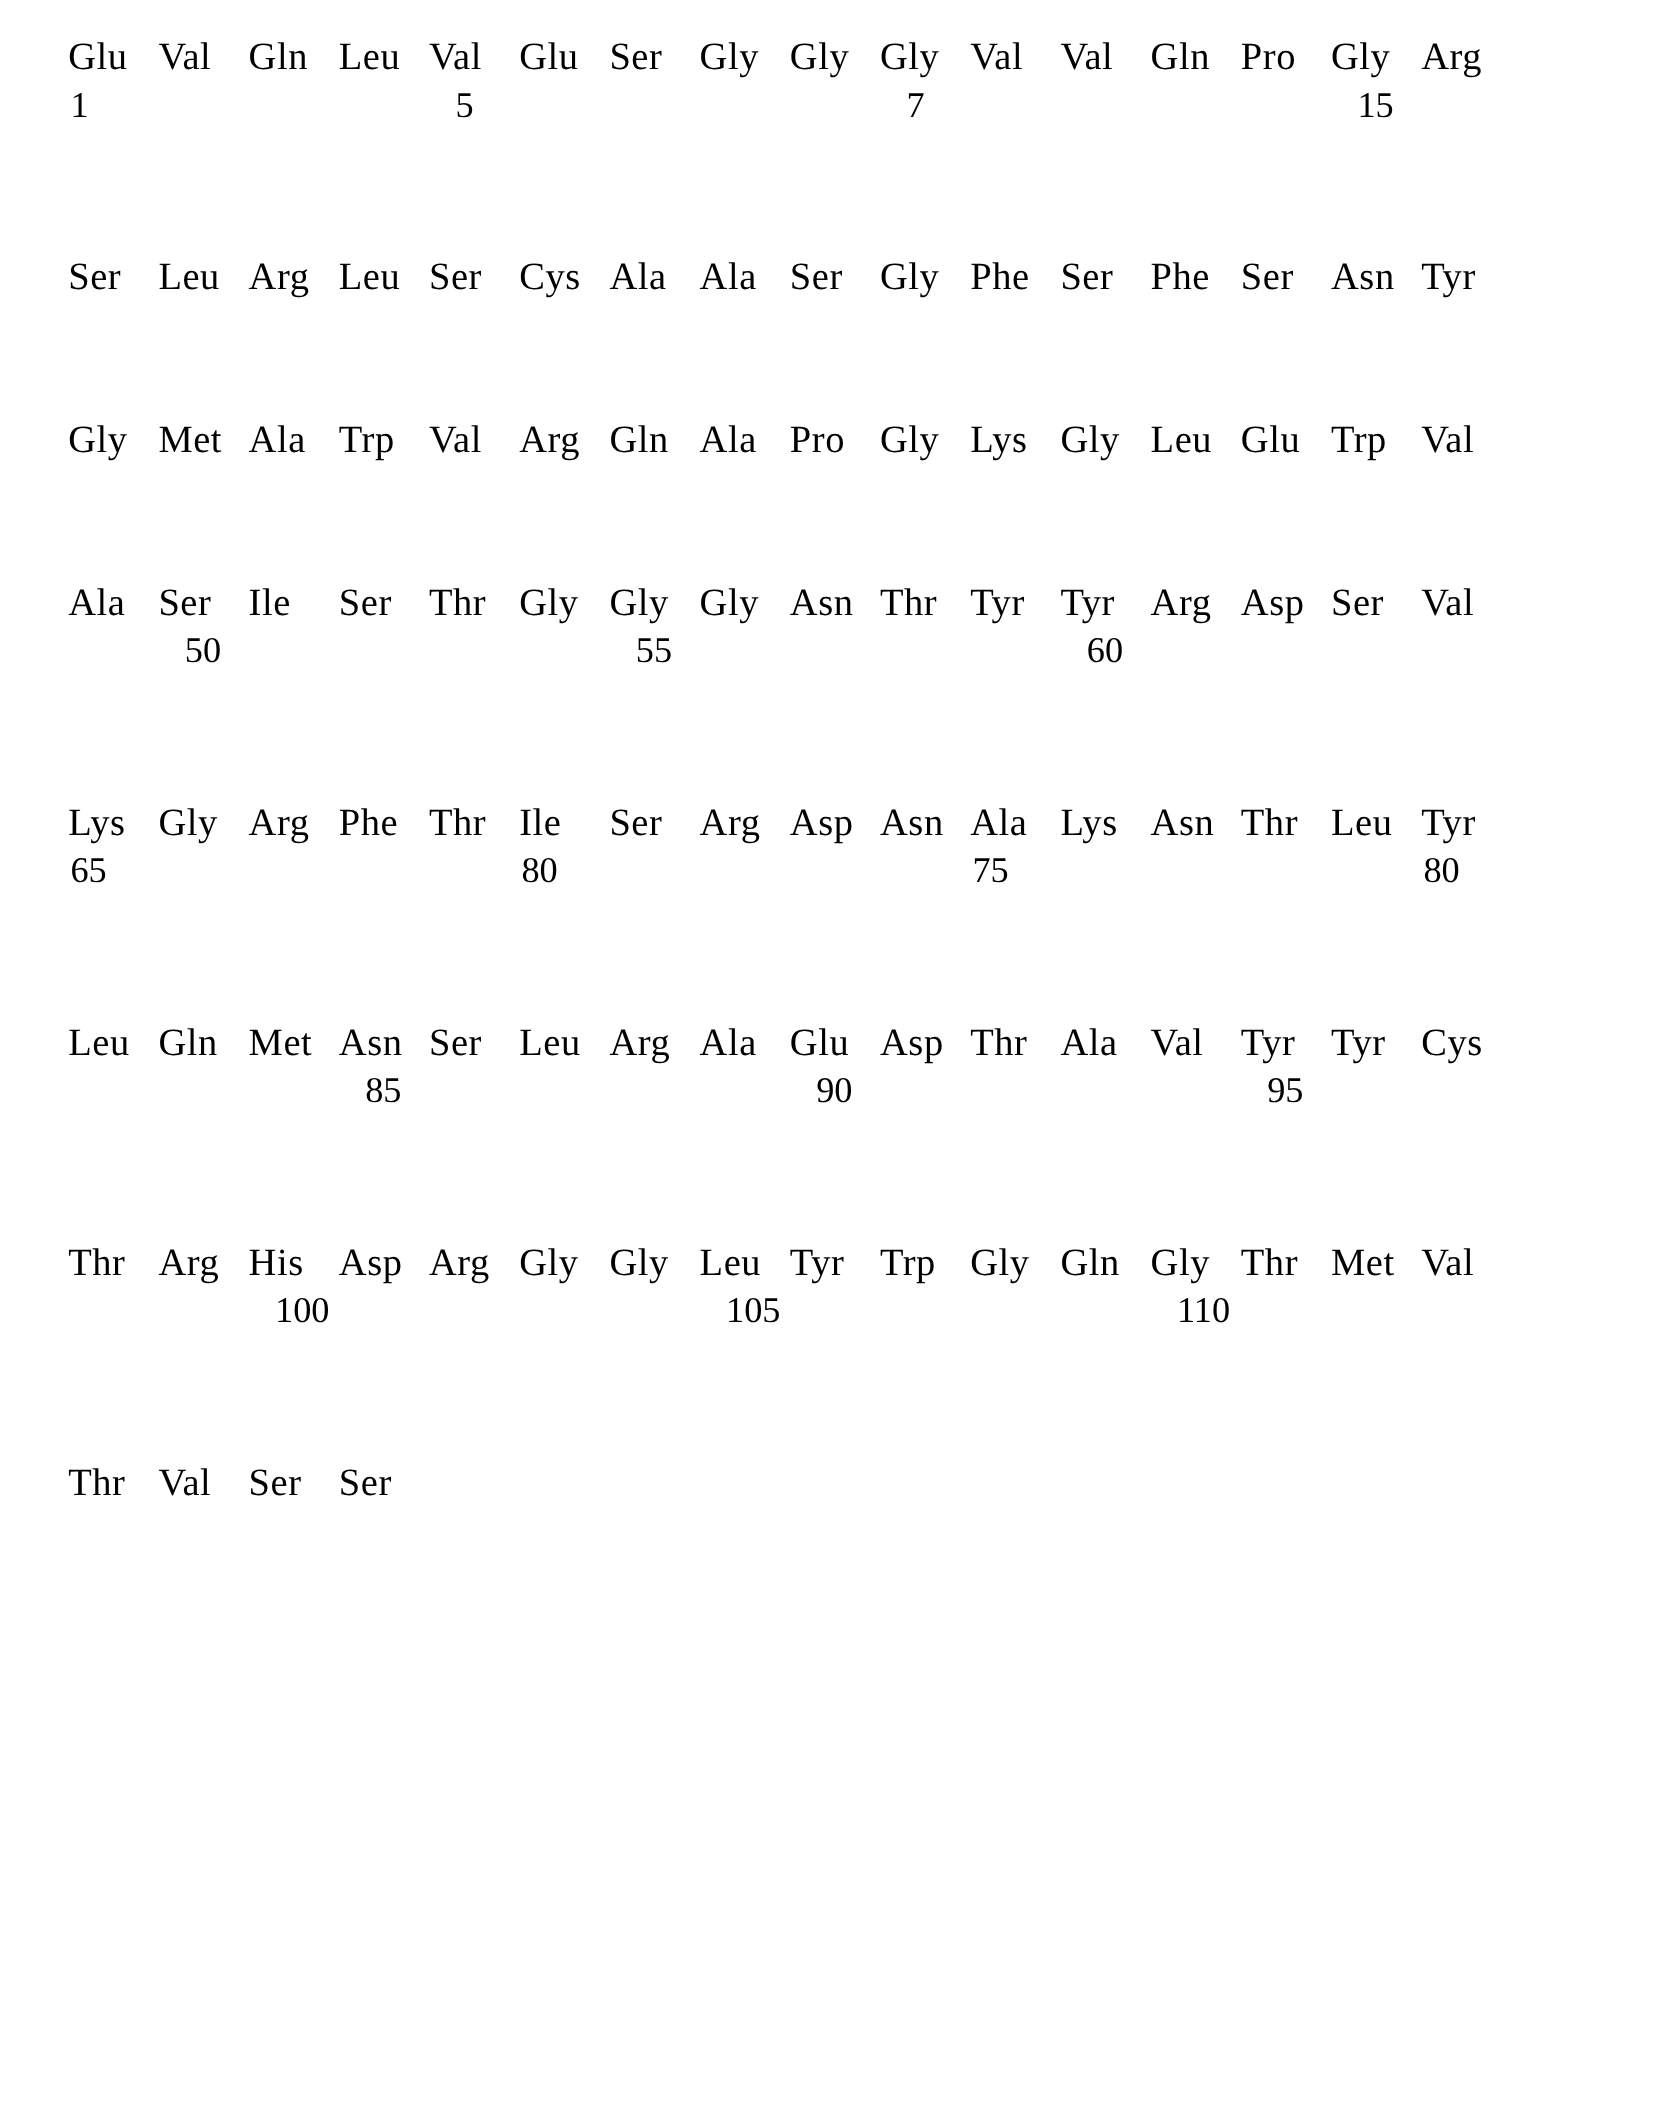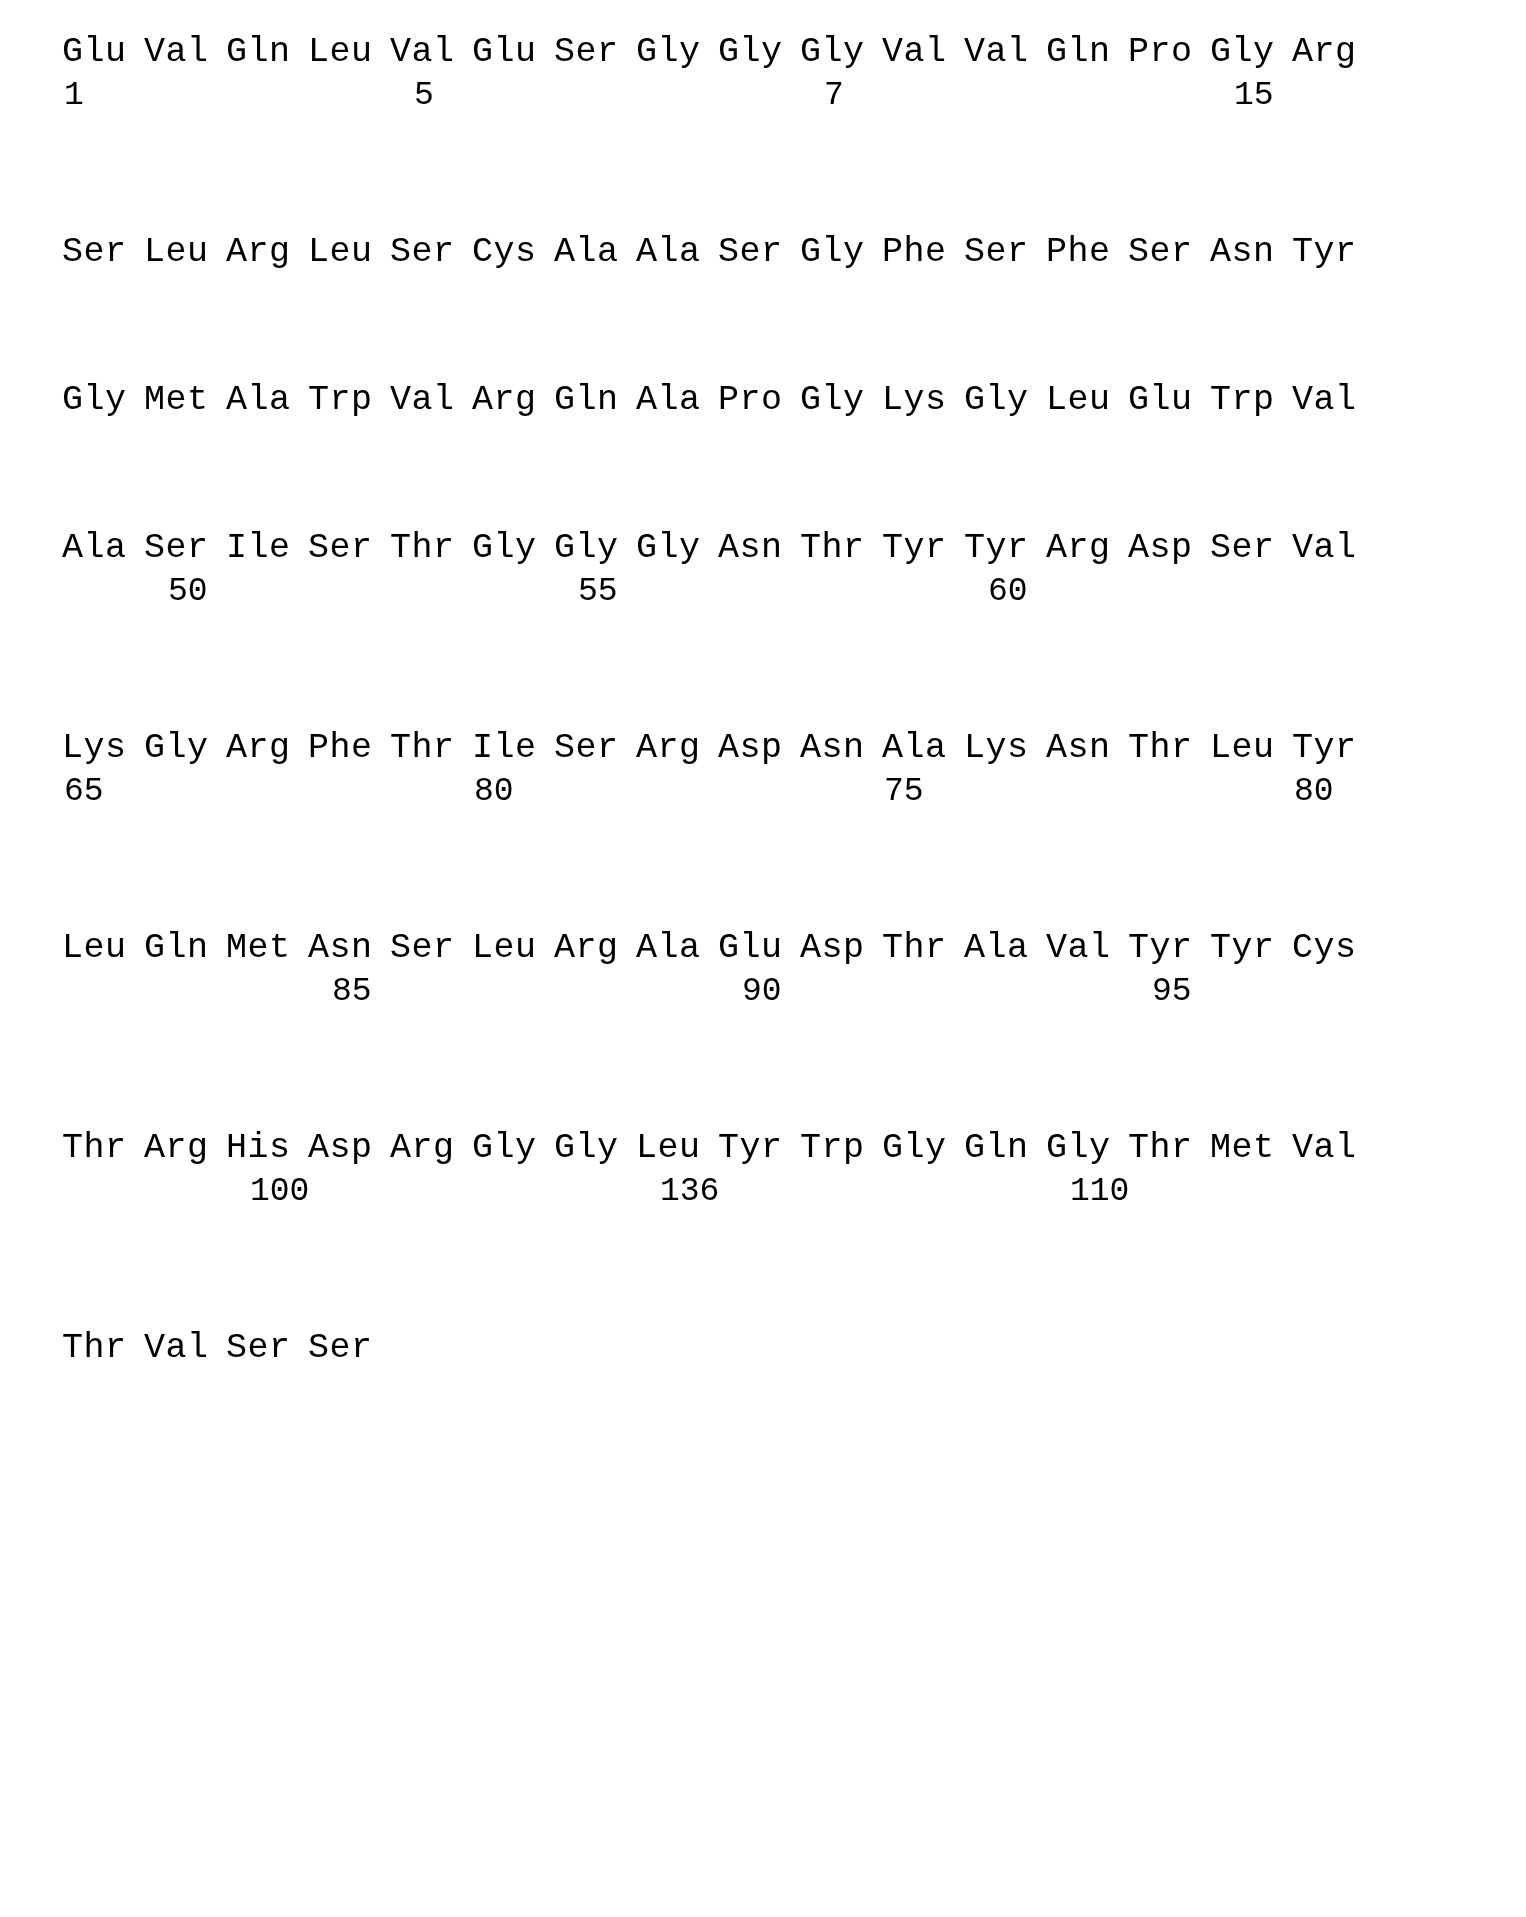--- a/index.html
+++ b/index.html
@@ -13,21 +13,20 @@
     font-family: "Liberation Serif", serif;
     color: #000000;
     overflow: hidden;
   }
   .page {
     position: relative;
     width: 1526px;
     height: 1917px;
     box-sizing: border-box;
     padding: 22px 60px 0 62px;
-    font-family: Liberation Mono, monospace;
   }
   .seq-block {
     margin-bottom: 0;
   }
   .res-row {
     display: flex;
     flex-direction: row;
     align-items: flex-end;
     height: 52px;
   }
@@ -281,21 +280,21 @@
           <div class="cell res">Val</div>
         </div>
         <div class="num-row">
           <div class="cell num"></div>
           <div class="cell num"></div>
           <div class="cell num pos-mid">100</div>
           <div class="cell num"></div>
           <div class="cell num"></div>
           <div class="cell num"></div>
           <div class="cell num"></div>
-          <div class="cell num pos-mid">136</div>
+          <div class="cell num pos-mid">105</div>
           <div class="cell num"></div>
           <div class="cell num"></div>
           <div class="cell num"></div>
           <div class="cell num"></div>
           <div class="cell num pos-mid">110</div>
           <div class="cell num"></div>
           <div class="cell num"></div>
           <div class="cell num"></div>
         </div>
       </div>

